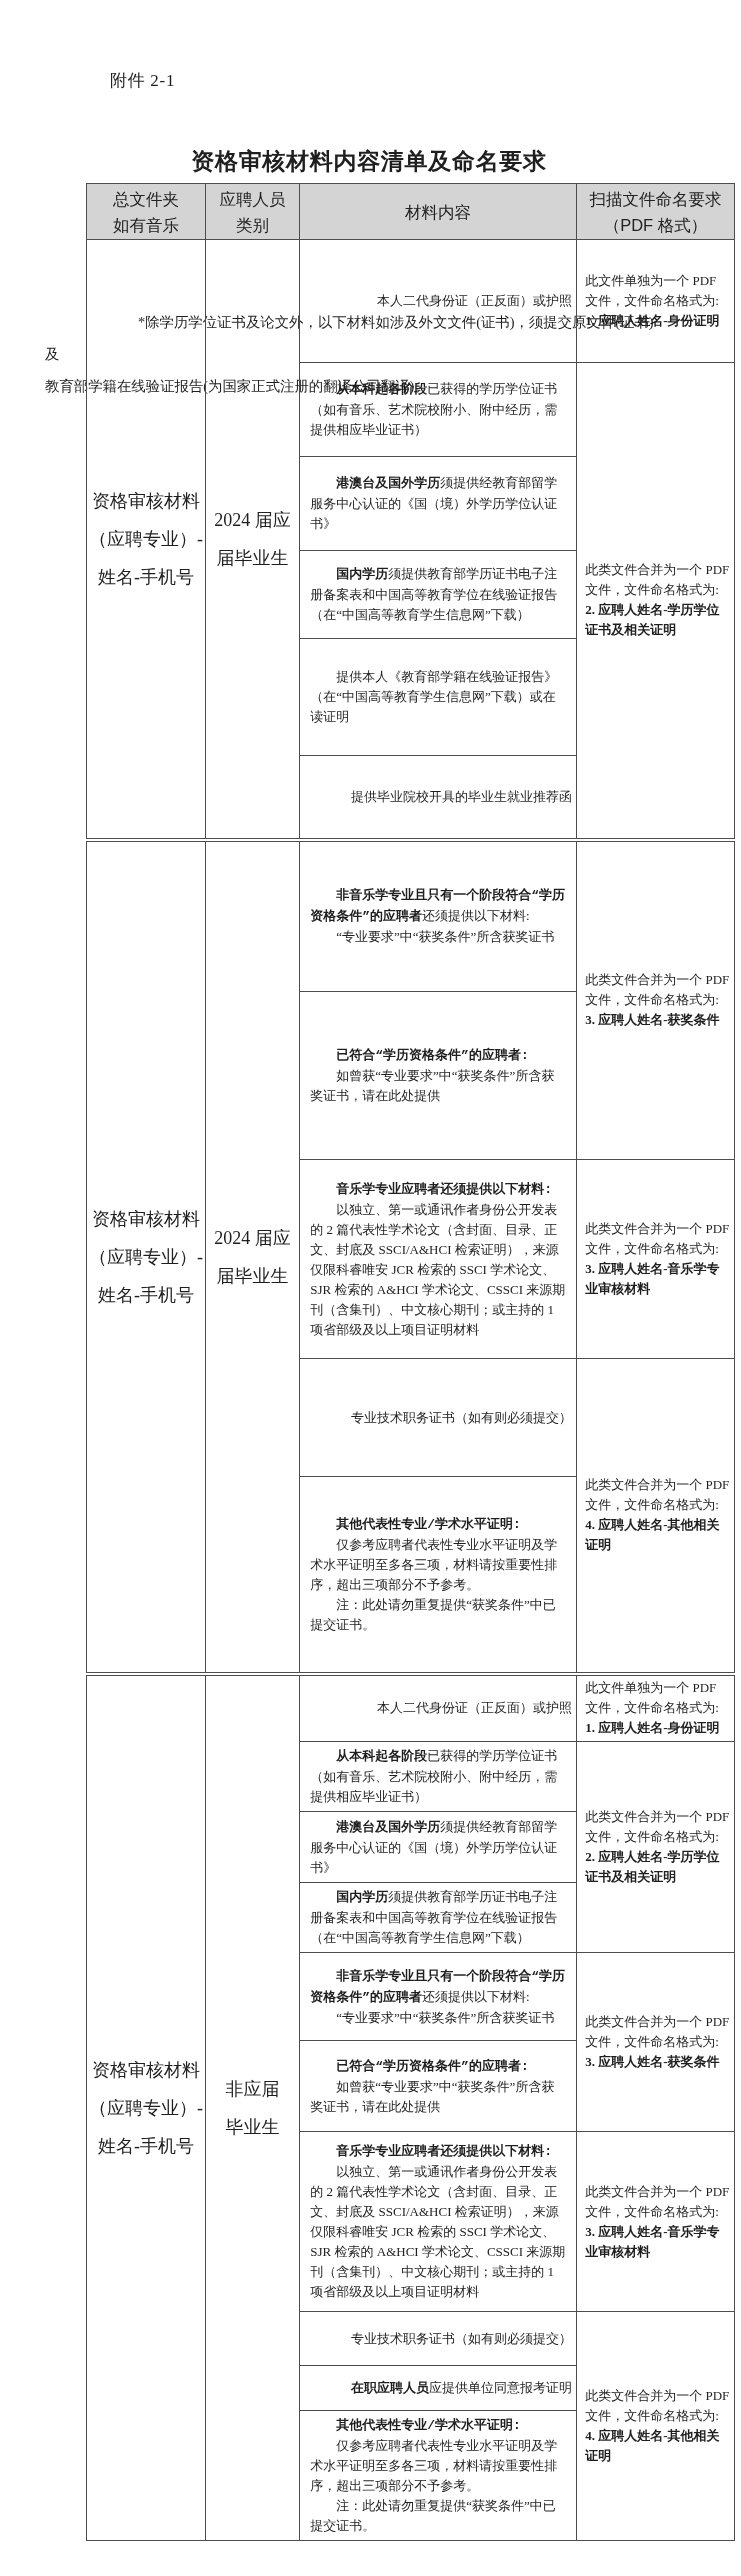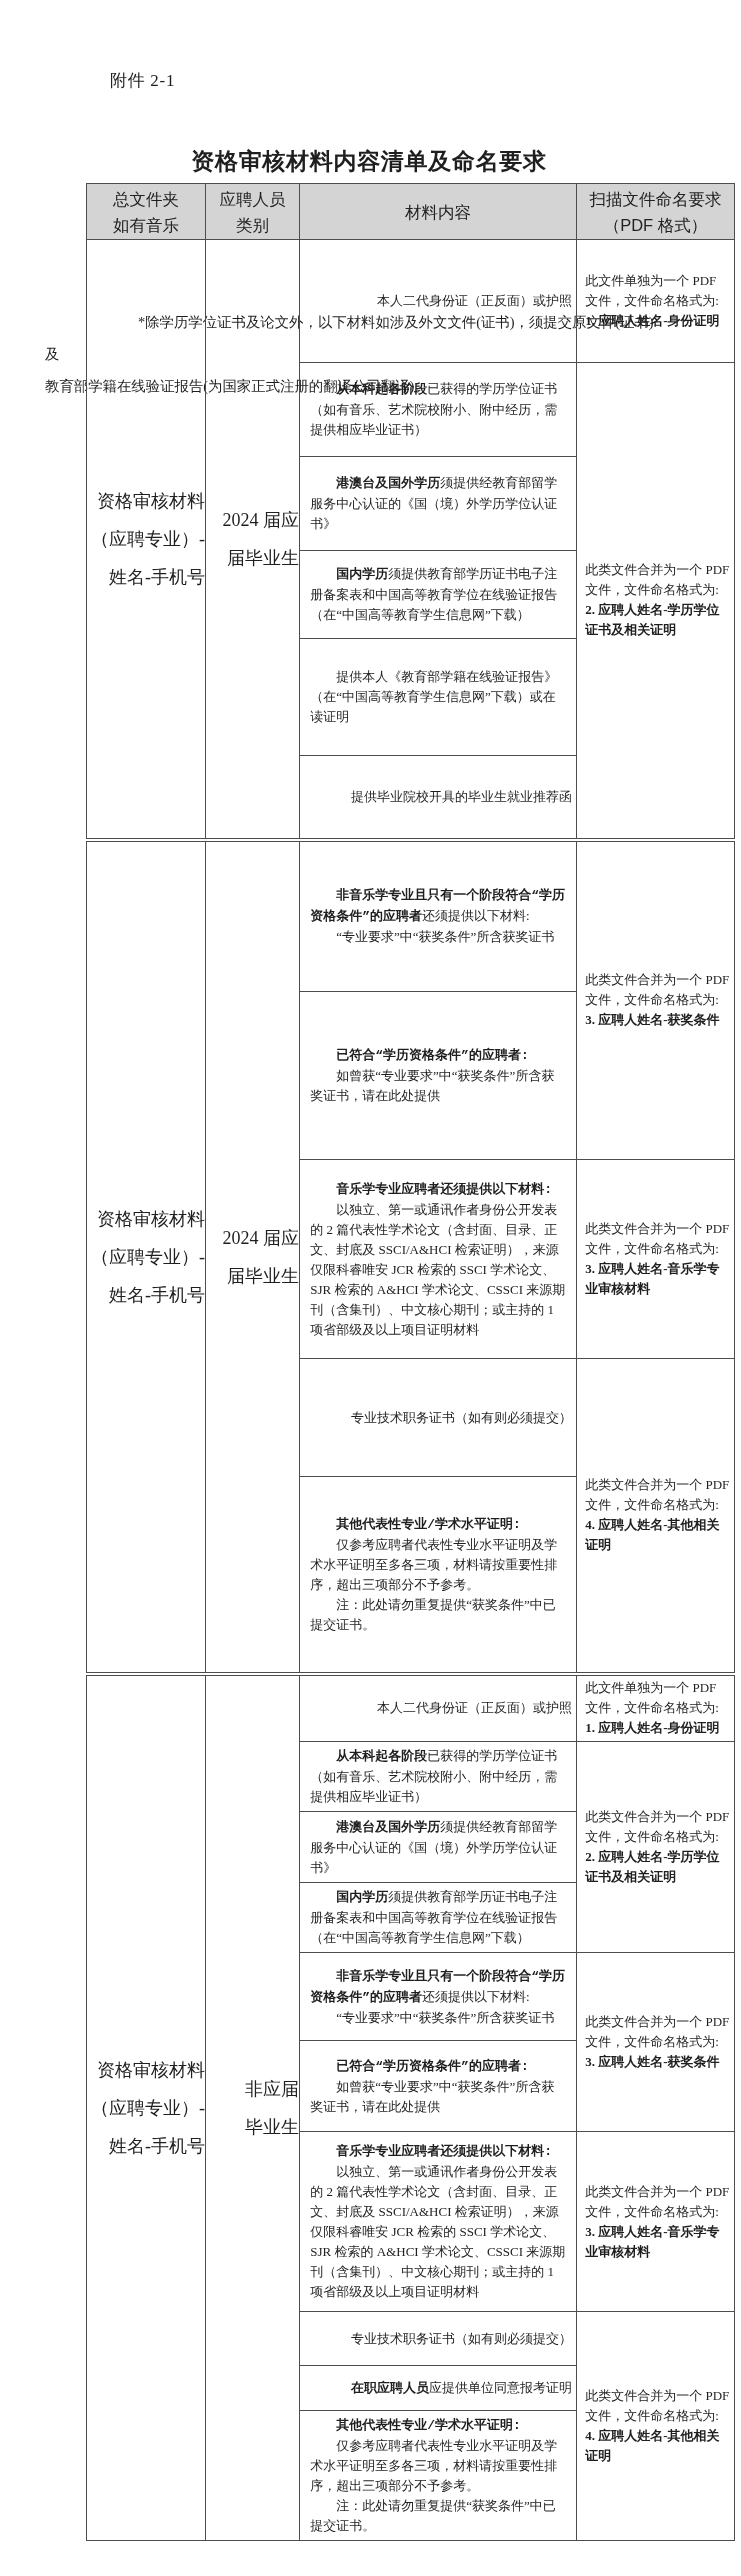--- a/index.html
+++ b/index.html
@@ -16,21 +16,21 @@
   table.materials{
     position:absolute;left:48px;top:183px;width:648px;
     border-collapse:collapse;table-layout:fixed;margin-left:38px;
   }
   td,th{border:1.4px solid #4d4d4d;vertical-align:middle;padding:0;overflow:hidden;}
   thead th{
     background:#d4d4d4;font-family:"Liberation Sans","DejaVu Sans",sans-serif;
     font-weight:normal;font-size:16.5px;line-height:26px;text-align:center;color:#222;
   }
   tr.section-top td{border-top:4.1px double #4d4d4d;}
-  .c1,.c2{text-align:right;font-size:18px;line-height:38px;}
+  .c1,.c2{text-align:center;font-size:18px;line-height:38px;}
   .c3{font-size:13px;line-height:20px;padding:4.1px 10.3px;text-align:left;}
   .c3 p{margin:0;}
   .c3 p.ind{text-indent:26px;}
   .c3.single{text-align:right;padding:2.7px 4.1px;}
   .gap36{margin-top:25px;}
   .gap30{margin-top:20.6px;}
   .c4{font-size:13px;line-height:20px;padding:2.7px 4.1px 2.7px 8.2px;text-align:left;}
   .c4 p{margin:0;}
   .c4 p.nm{font-weight:bold;}
   b{font-weight:bold;font-family:Liberation Mono, monospace;}

